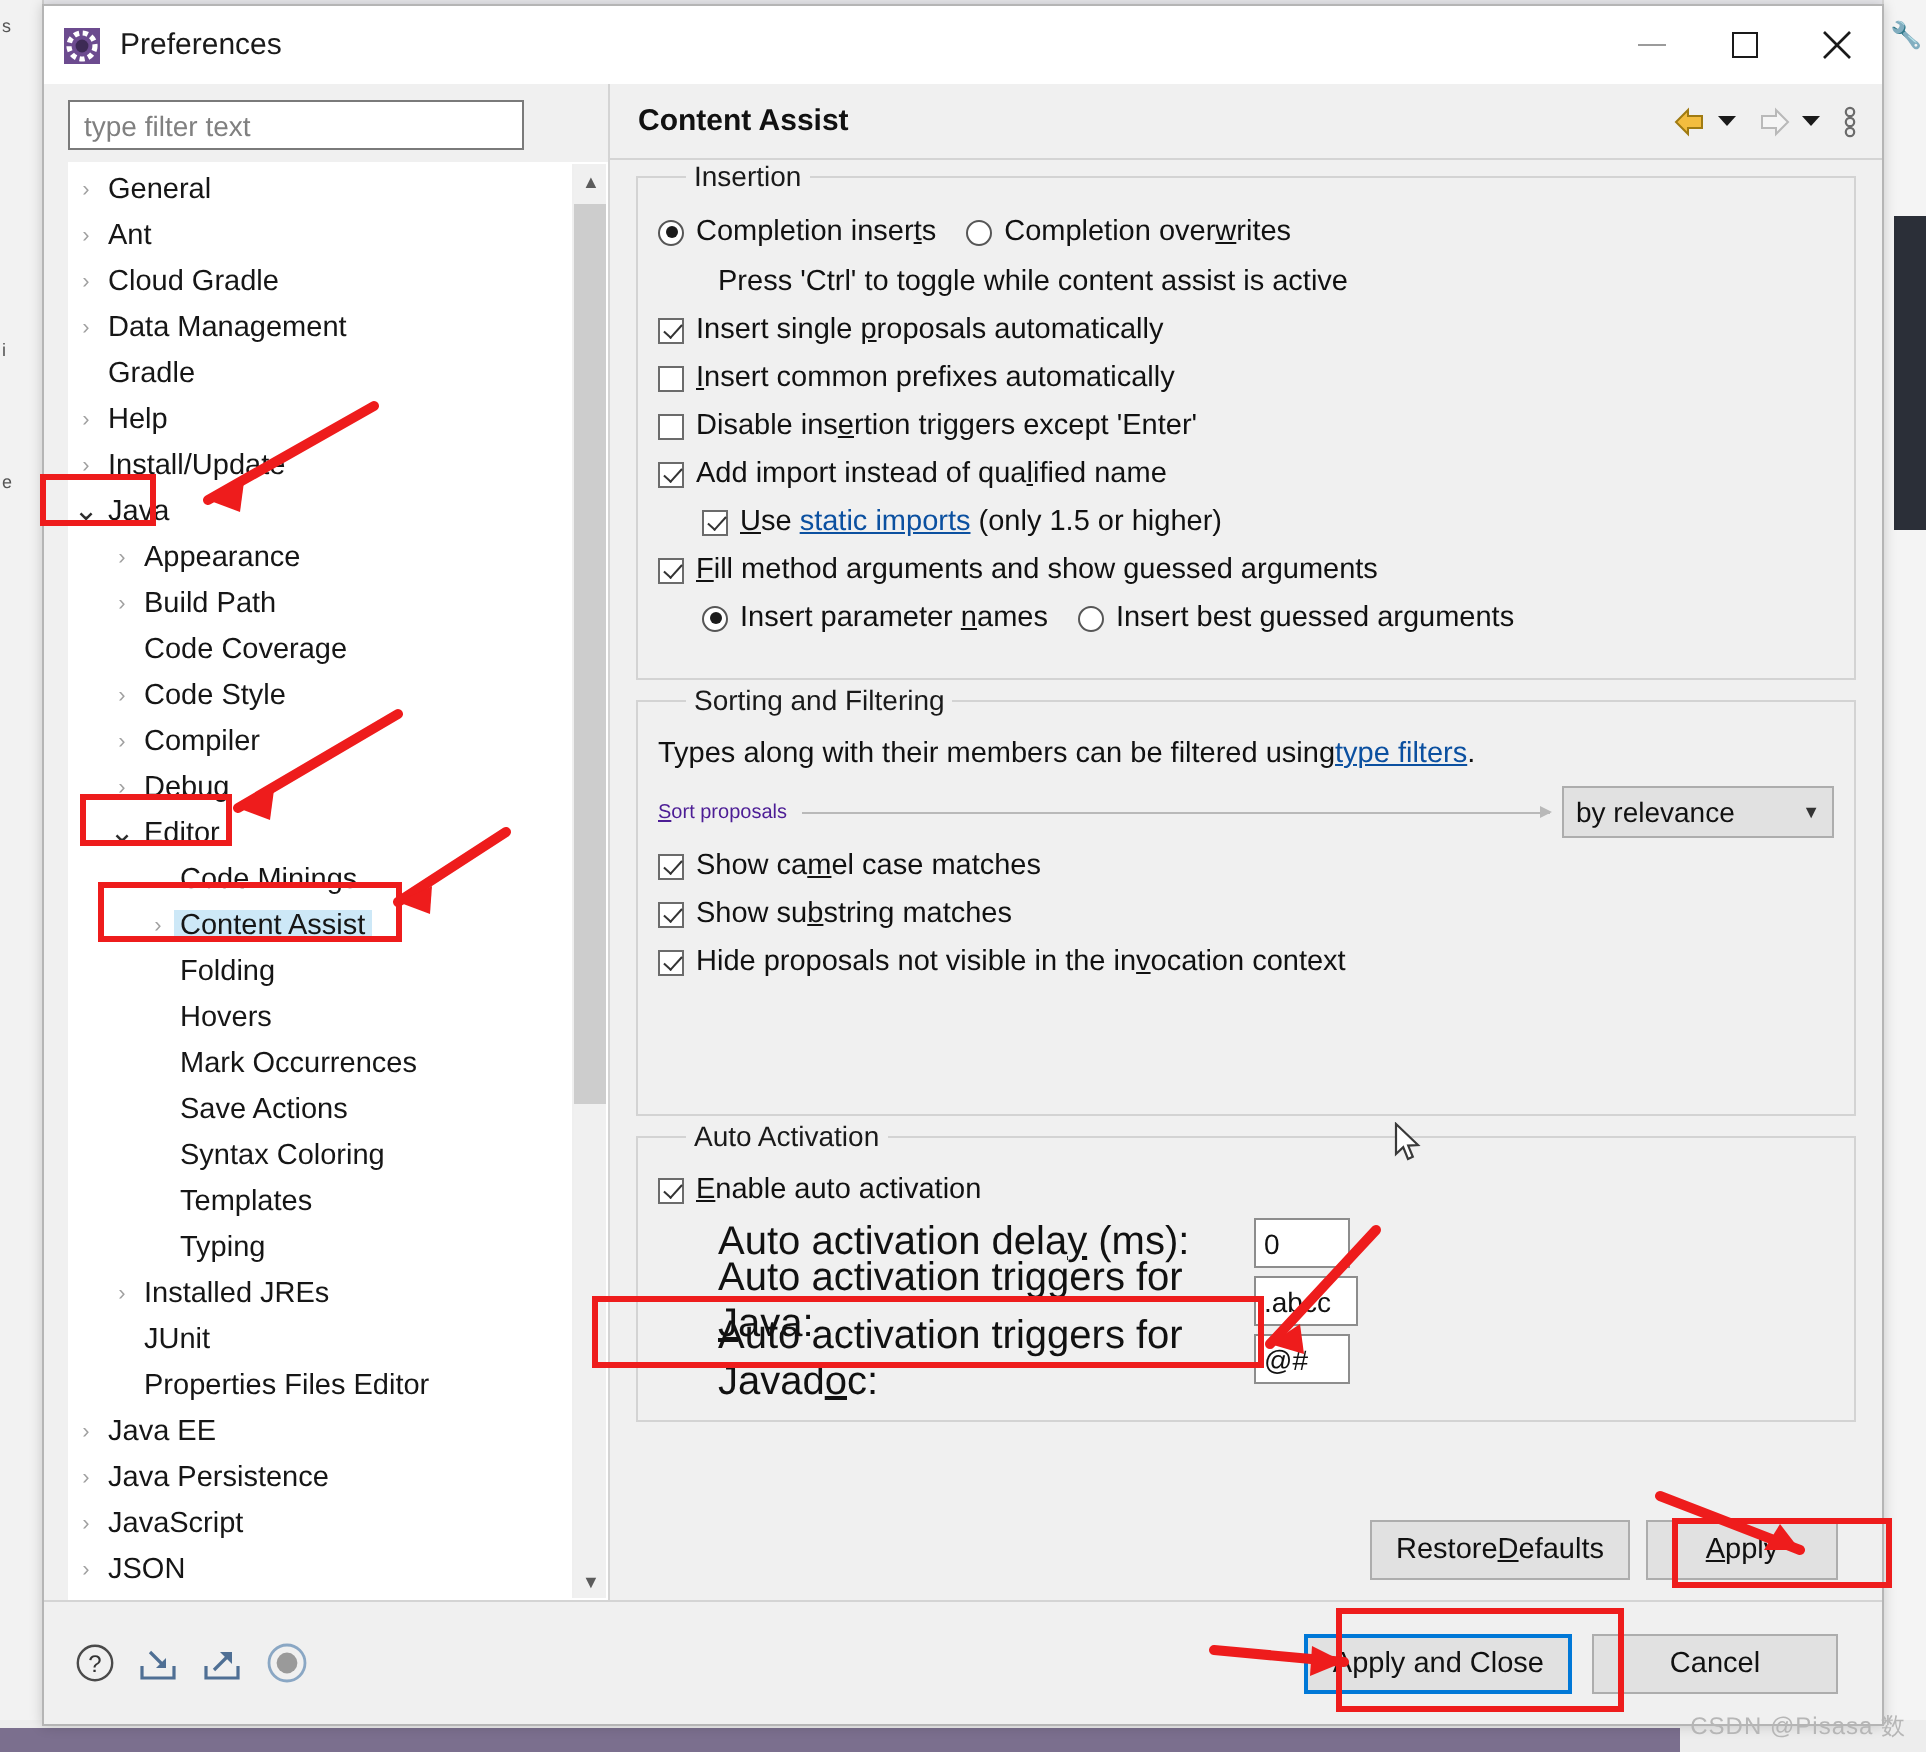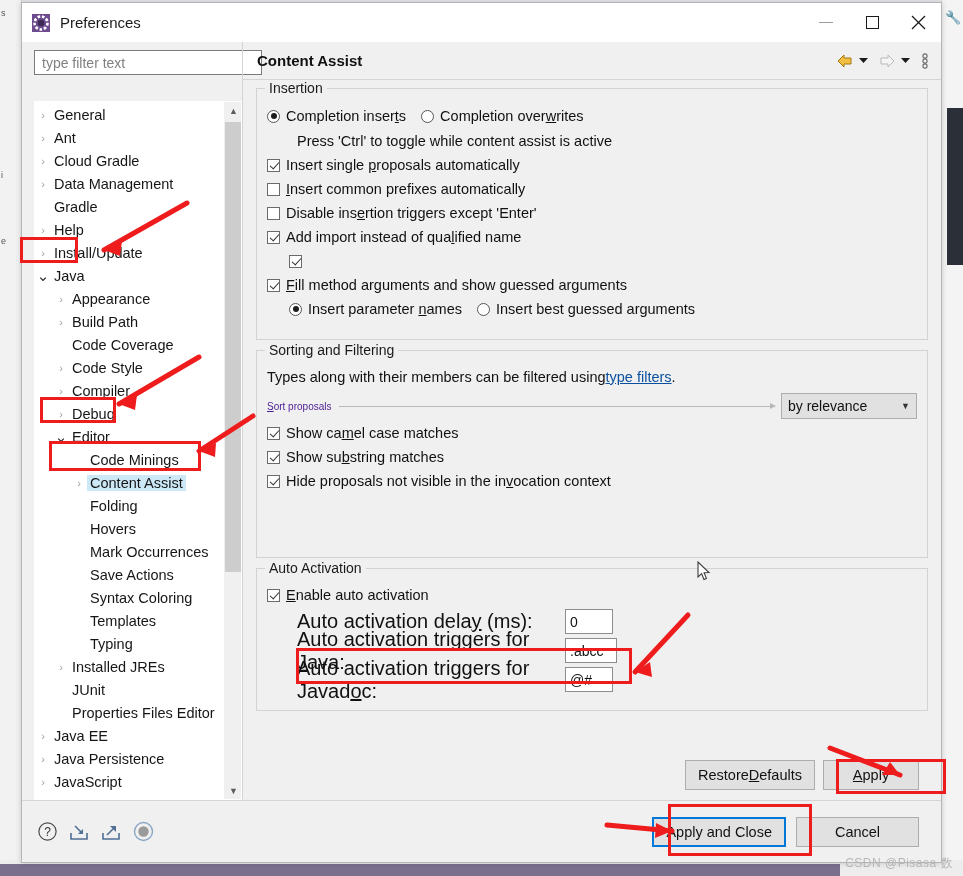--- a/index.html
+++ b/index.html
@@ -77,24 +77,23 @@
     color: #222; font-size: 13px;
   }
   .wb-min { width: 14px; height: 1px; background: #9b9b9b; display:block; }
   .wb-max { width: 13px; height: 13px; border: 1.5px solid #1a1a1a; display:block; }
 
   
   .dlg-body { flex: 1 1 auto; display: flex; padding: 0 0 0 0; min-height: 0; }
 
   
   .leftpane {
-    width: 220px; flex: 0 0 auto;
+    width: 282px; flex: 0 0 auto;
     display: flex; flex-direction: column;
     padding: 8px 0 0 12px;
-    gap: 20px;
   }
   .filterbox {
     height: 25px; width: 228px;
     border: 1px solid #7a7a7a; background: #ffffff;
     display: flex; align-items: center; padding: 0 5px;
     flex: 0 0 auto;
   }
   .filterbox input {
     border: 0; outline: 0; width: 100%; background: transparent;
     font-size: 14px; color: #222;
@@ -155,21 +154,21 @@
   .tool { display: flex; align-items: center; justify-content: center; cursor: default; }
 
   .rp-content { flex: 1 1 auto; padding: 8px 13px 0 13px; overflow: hidden; }
 
   
   .group {
     border: 1px solid #d3d3d3; position: relative;
     margin-bottom: 10px; padding: 14px 10px 10px 10px;
   }
   .group > .glegend {
-    position: absolute; top: -9px; left: 8px; background: #f0f0f0;
+    position: absolute; top: -9px; left: 24px; background: #f0f0f0;
     padding: 0 4px; font-size: 14px; color: #1a1a1a;
   }
 
   .row { display: flex; align-items: center; height: 24px; font-size: 14.5px; color: #111; }
   .row.tall { height: 26px; }
   .indent1 { padding-left: 22px; }
 
   
   .cb {
     width: 13px; height: 13px; border: 1px solid #6b6b6b; background: #fff;
@@ -506,20 +505,21 @@
             <div class="row">
               <span class="cb"></span>
               <span>Disable ins<span class="u">e</span>rtion triggers except 'Enter'</span>
             </div>
             <div class="row">
               <span class="cb checked"></span>
               <span>Add import instead of qua<span class="u">l</span>ified name</span>
             </div>
             <div class="row indent1">
               <span class="cb checked"></span>
+              <span><span class="u">U</span>se <span class="lnk">static imports</span><span> (only 1.5 or higher)</span></span>
             </div>
             <div class="row">
               <span class="cb checked"></span>
               <span><span class="u">F</span>ill method arguments and show guessed arguments</span>
             </div>
             <div class="row indent1">
               <span class="rb checked"></span>
               <span>Insert parameter <span class="u">n</span>ames</span>
               <span style="width:15px"></span>
               <span class="rb"></span>

